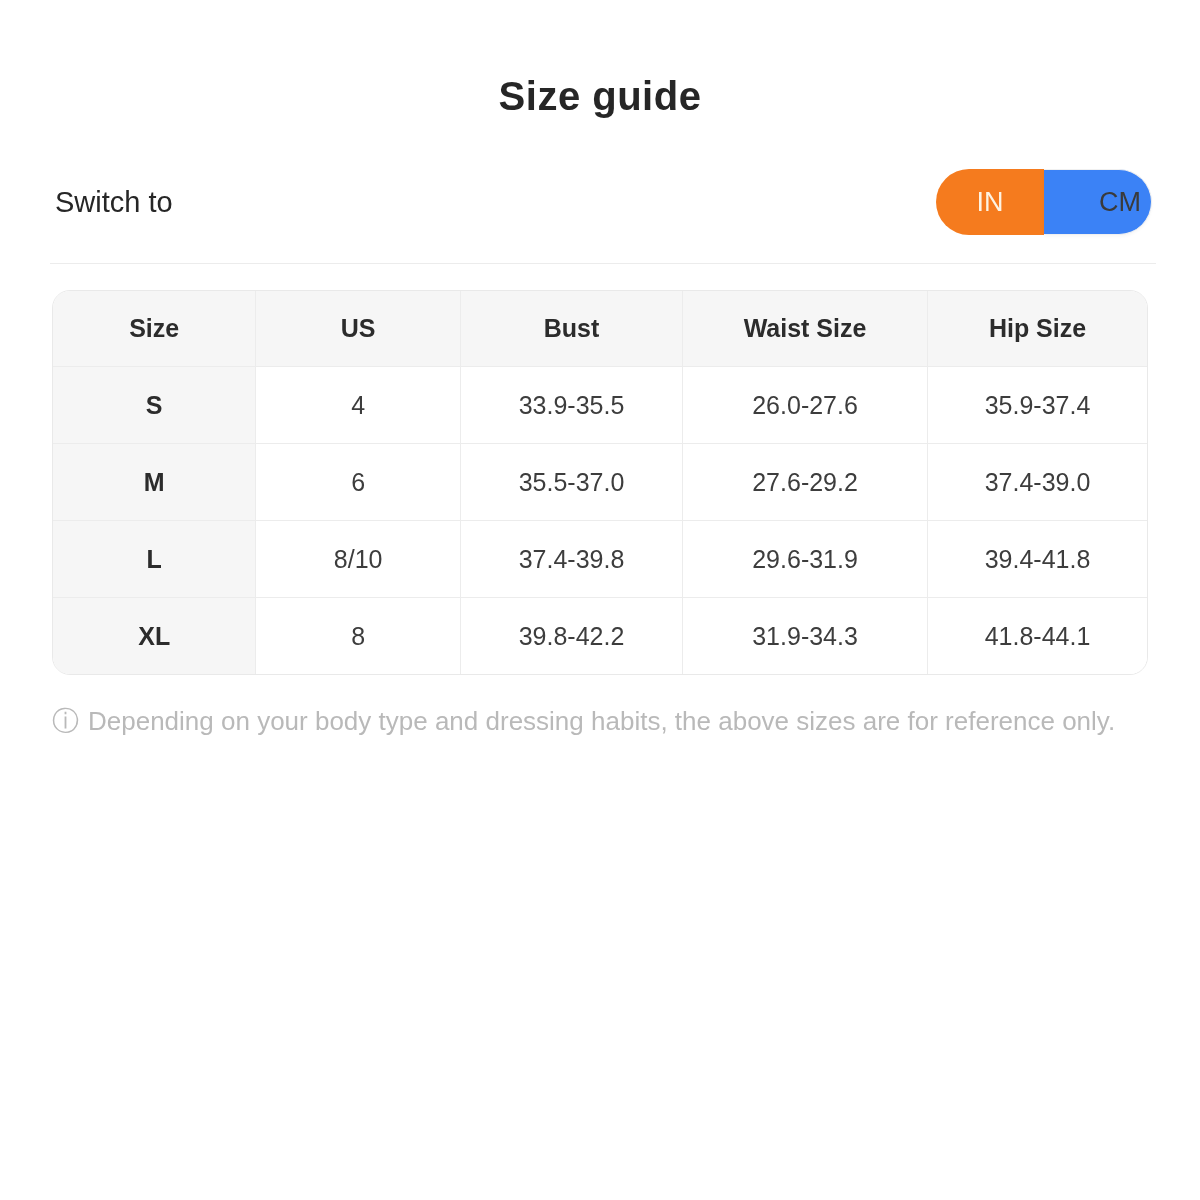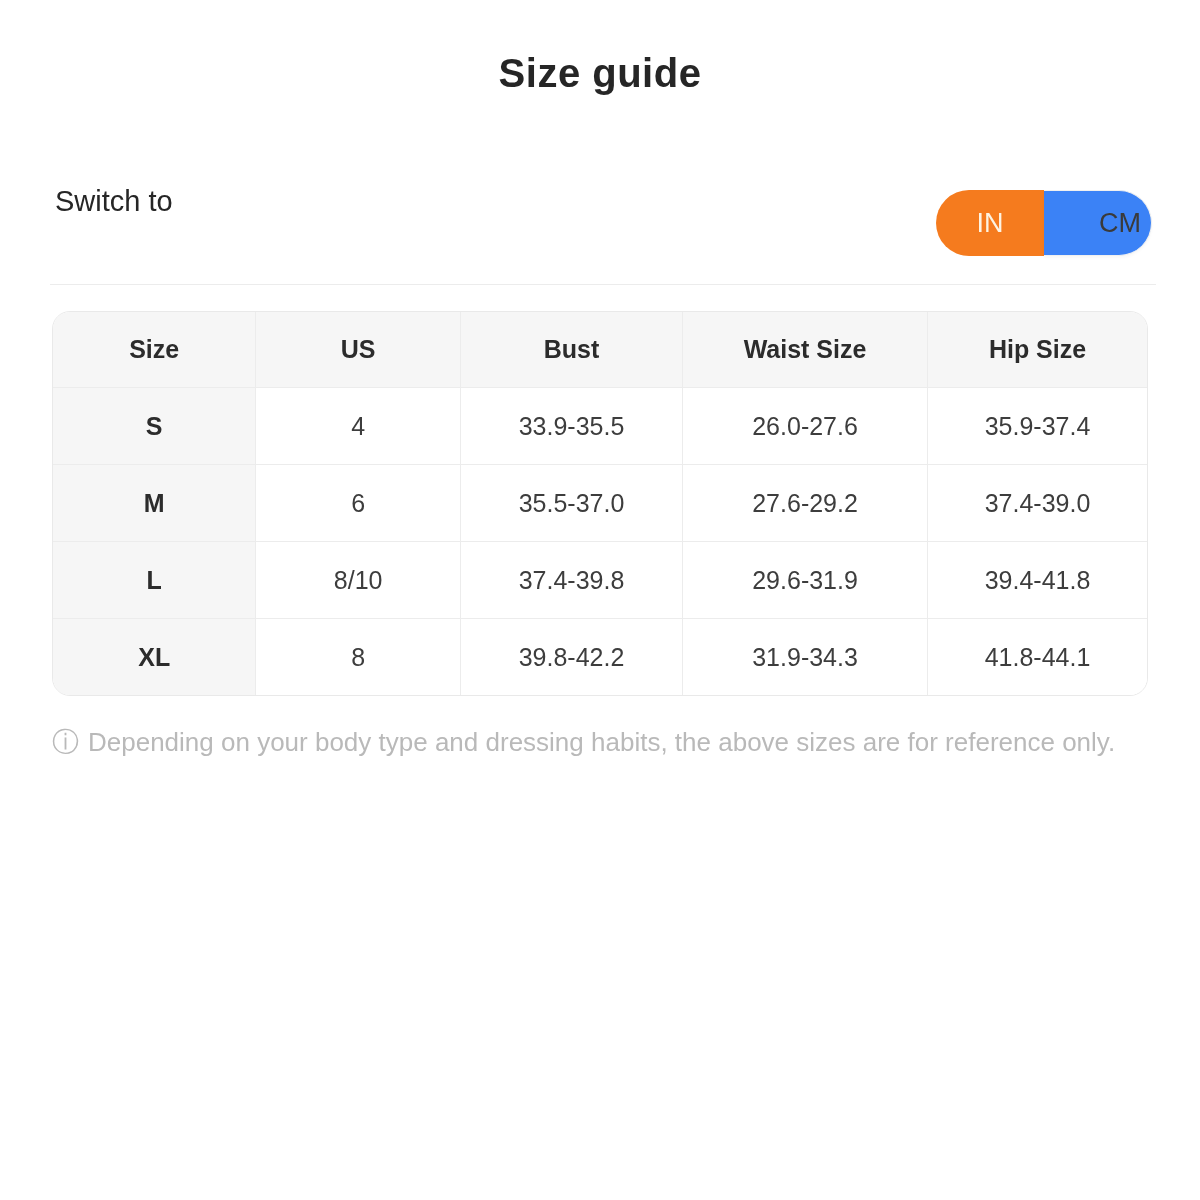--- a/index.html
+++ b/index.html
@@ -10,21 +10,21 @@
   }
   .page {
     position: relative;
     width: 1200px;
     height: 1200px;
     background: #ffffff;
     overflow: hidden;
   }
   .title {
     margin: 0;
-    padding-top: 51px;
+    padding-top: 74px;
     text-align: center;
     font-size: 40px;
     font-weight: 700;
     color: #262626;
     letter-spacing: 0.5px;
   }
   .switch-row {
     display: flex;
     justify-content: space-between;
     align-items: center;
@@ -36,21 +36,20 @@
     color: #262626;
   }
   .toggle { display: flex; }
   .toggle-opt {
     height: 66px;
     min-width: 108px;
     padding: 8px 10px;
     font-family: inherit;
     font-size: 27px;
     cursor: pointer;
-    margin-top: 44px;
   }
   .toggle-opt.selected {
     background: #f57b1e;
     color: #fdf3e3;
     border: none;
     border-radius: 33px 0 0 33px;
   }
   .toggle-opt.unselected {
     background: #3b82f6;
     color: #3a3a3a;

